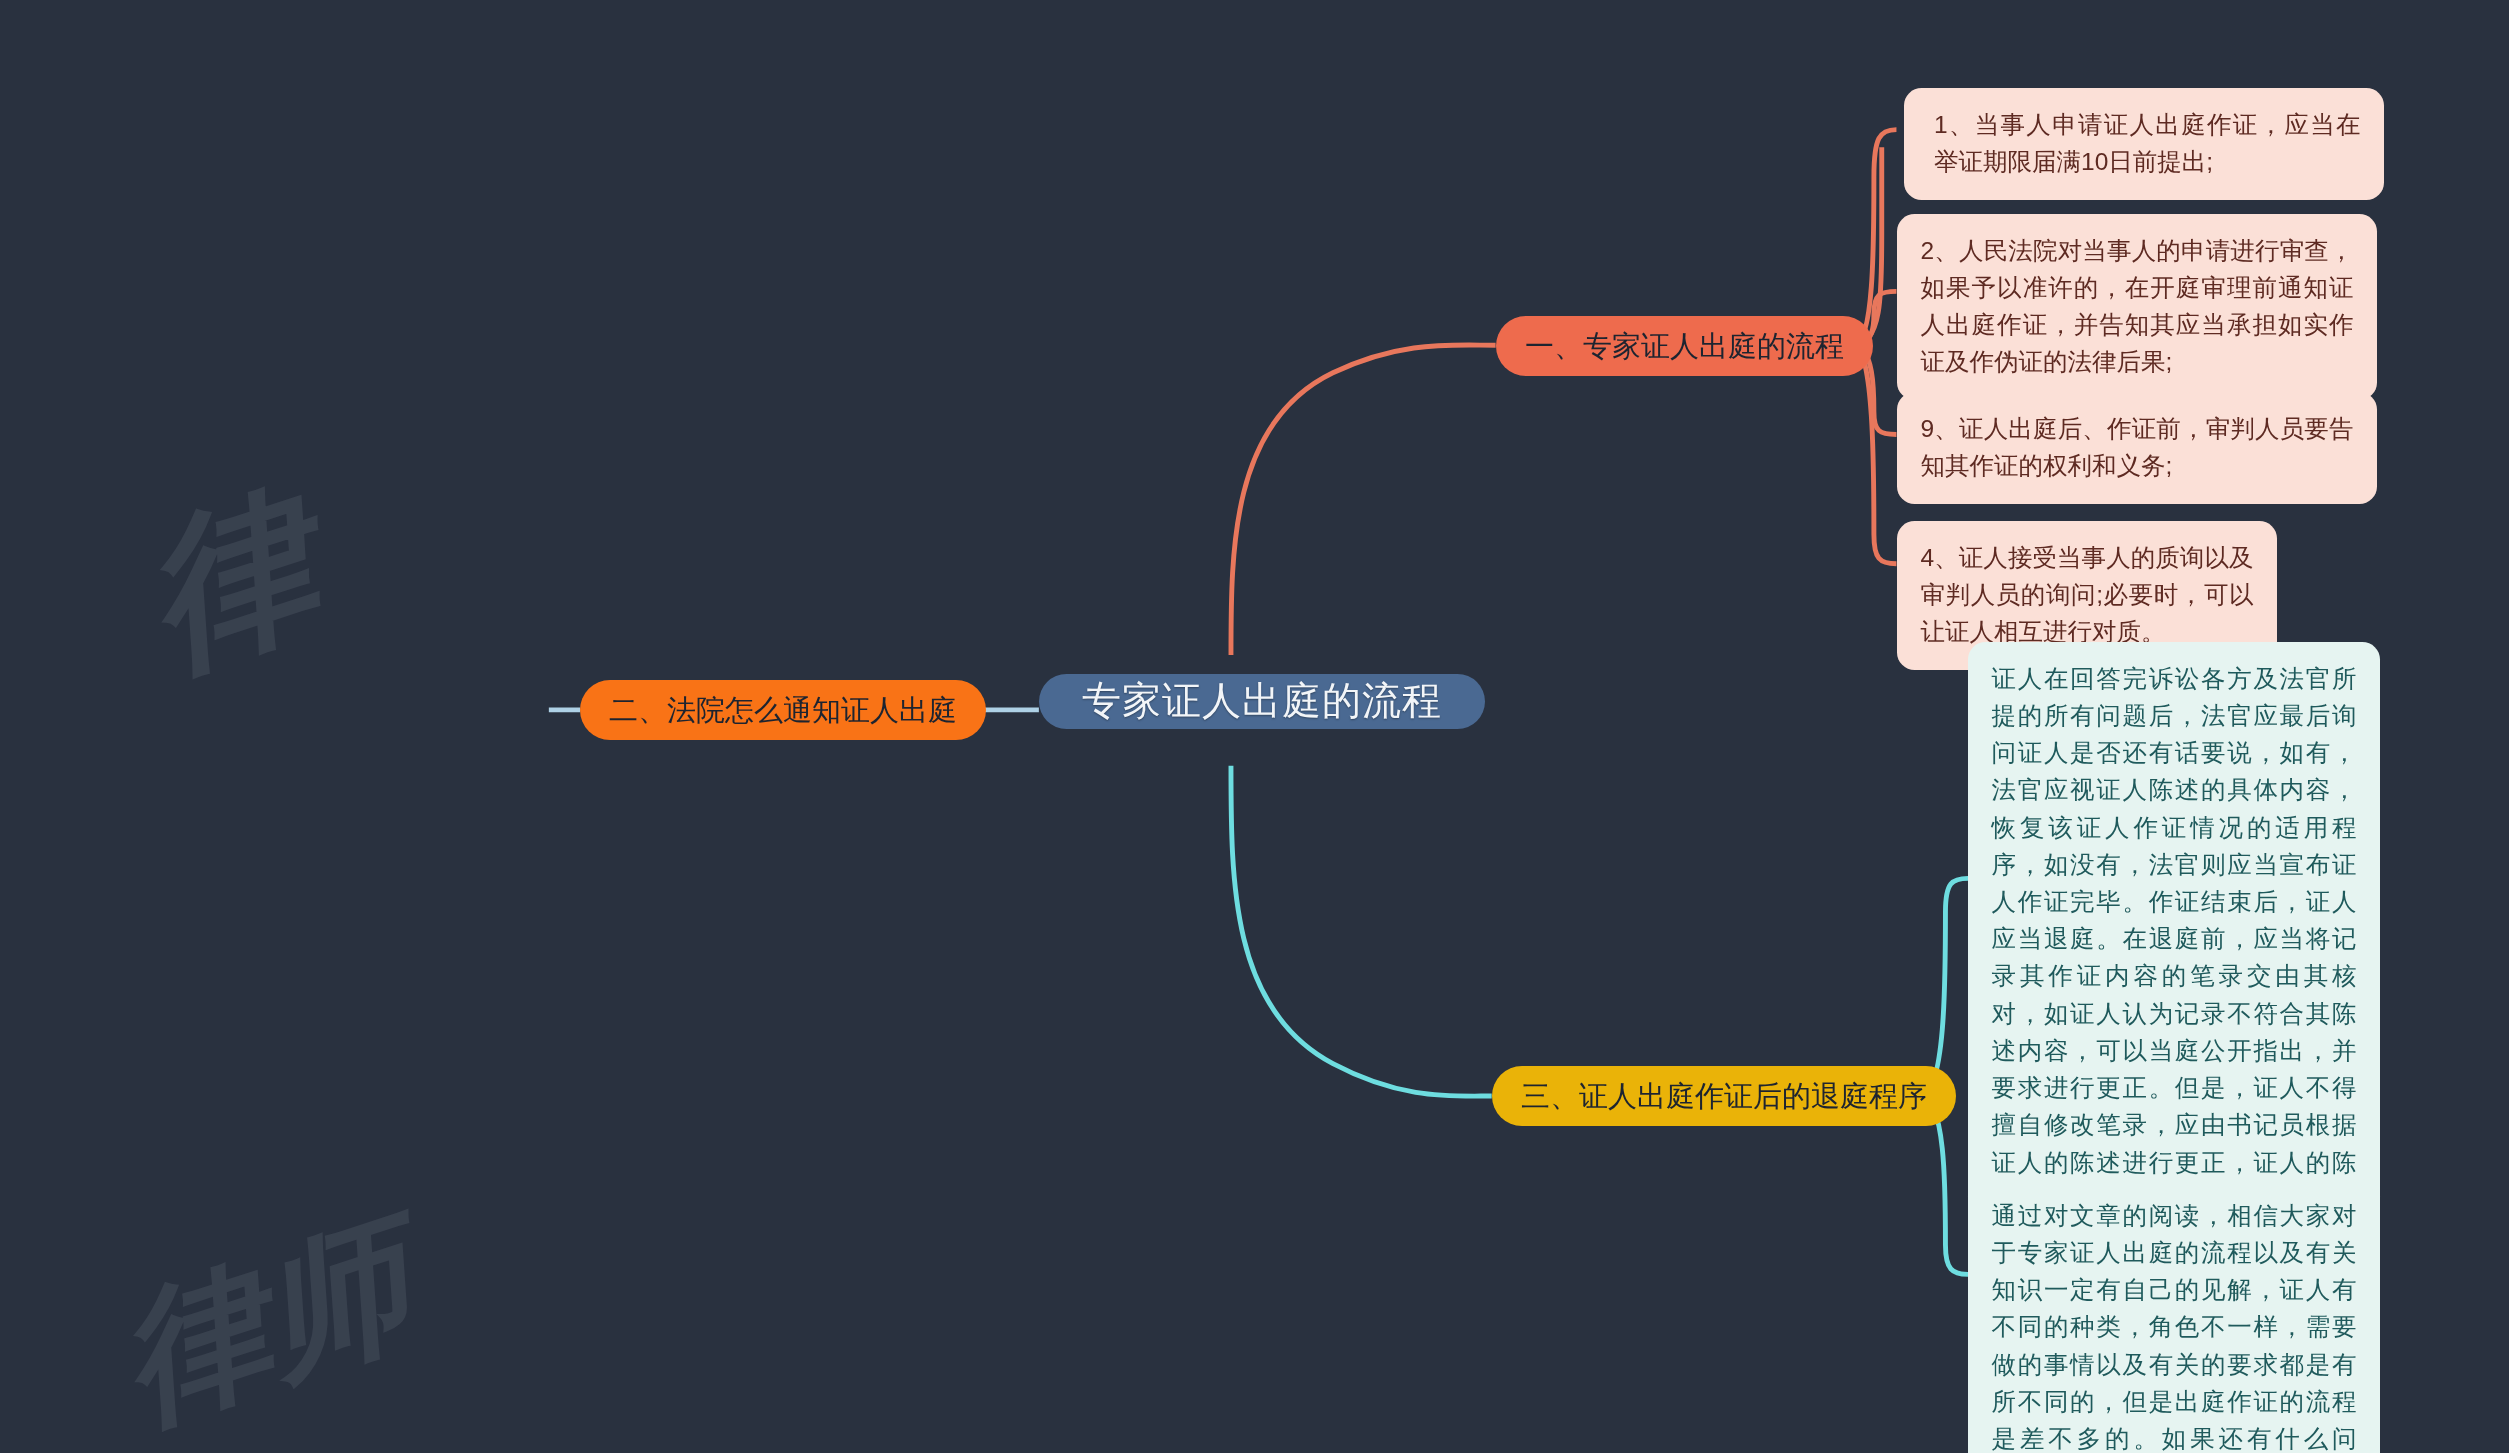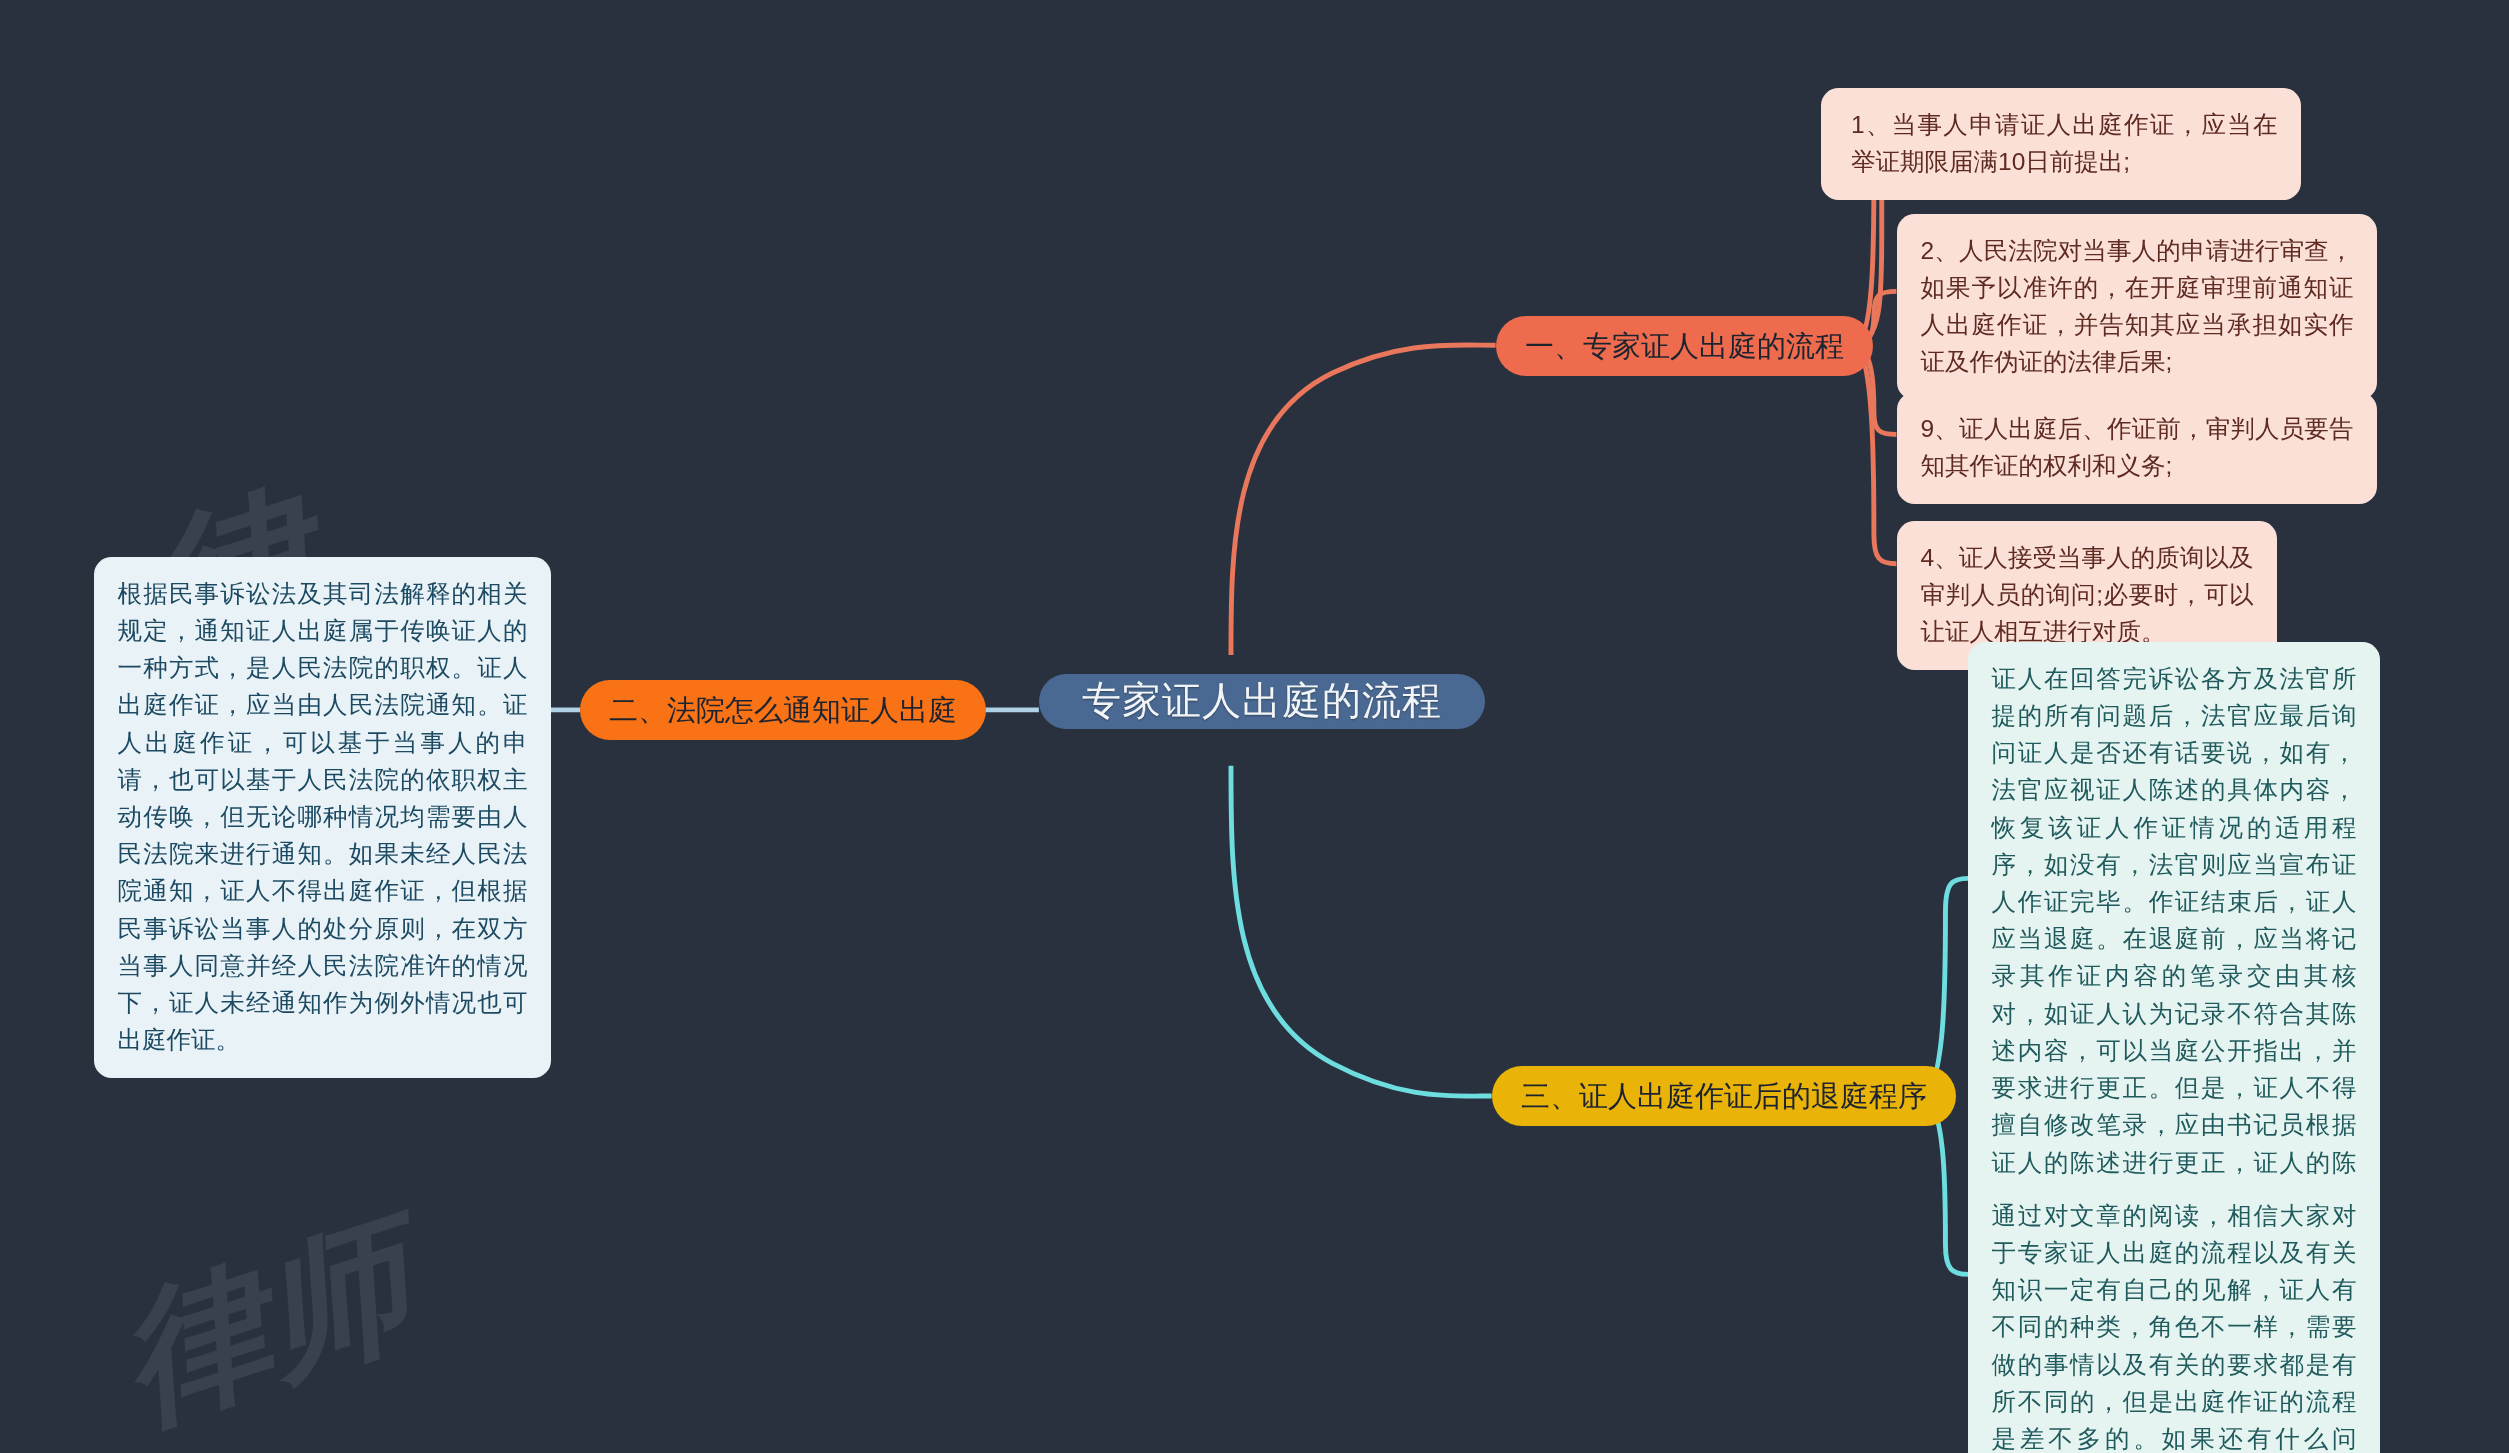--- a/index.html
+++ b/index.html
@@ -127,43 +127,40 @@
   <div class="wm" style="left:2000px; top:1206px; font-size:157px; transform:rotate(-16deg);">cn</div>
 
   <div class="node root" style="left:1039px; top:674px;">
     <span>专家证人出庭的流程</span>
   </div>
 
   <div class="node branch branch-orange" style="left:1496px; top:316px;">
     <span>一、专家证人出庭的流程</span>
   </div>
 
-  <div class="node leaf leaf-peach" style="left:1821px; top:88px; width:480px;padding-left:30px;">
+  <div class="node leaf leaf-peach" style="left:1904px; top:88px; width:480px;padding-left:30px;">
     <span>1、当事人申请证人出庭作证，应当在举证期限届满10日前提出;</span>
   </div>
 
   <div class="node leaf leaf-peach" style="left:1897px; top:214px; width:480px;">
     <span>2、人民法院对当事人的申请进行审查，如果予以准许的，在开庭审理前通知证人出庭作证，并告知其应当承担如实作证及作伪证的法律后果;</span>
   </div>
 
   <div class="node leaf leaf-peach" style="left:1897px; top:392px; width:480px;">
     <span>9、证人出庭后、作证前，审判人员要告知其作证的权利和义务;</span>
   </div>
 
   <div class="node leaf leaf-peach" style="left:1897px; top:521px; width:380px;">
     <span>4、证人接受当事人的质询以及审判人员的询问;必要时，可以让证人相互进行对质。</span>
   </div>
 
   <div class="node branch branch-blue" style="left:580px; top:680px;">
     <span>二、法院怎么通知证人出庭</span>
   </div>
 
-  <div class="node leaf leaf-ice" style="left:94px; top:557px; width:457px;">
-    <span>根据民事诉讼法及其司法解释的相关规定，通知证人出庭属于传唤证人的一种方式，是人民法院的职权。证人出庭作证，应当由人民法院通知。证人出庭作证，可以基于当事人的申请，也可以基于人民法院的依职权主动传唤，但无论哪种情况均需要由人民法院来进行通知。如果未经人民法院通知，证人不得出庭作证，但根据民事诉讼当事人的处分原则，在双方当事人同意并经人民法院准许的情况下，证人未经通知作为例外情况也可出庭作证。</span>
-  </div>
 
   <div class="node branch branch-cyan" style="left:1492px; top:1066px;">
     <span>三、证人出庭作证后的退庭程序</span>
   </div>
 
   <div class="node leaf leaf-mint" style="left:1968px; top:642px; width:412px;">
     <span>证人在回答完诉讼各方及法官所提的所有问题后，法官应最后询问证人是否还有话要说，如有，法官应视证人陈述的具体内容，恢复该证人作证情况的适用程序，如没有，法官则应当宣布证人作证完毕。作证结束后，证人应当退庭。在退庭前，应当将记录其作证内容的笔录交由其核对，如证人认为记录不符合其陈述内容，可以当庭公开指出，并要求进行更正。但是，证人不得擅自修改笔录，应由书记员根据证人的陈述进行更正，证人的陈述内容必须与证人此前向各方和法庭的陈述保持一致。当庭核对证言笔录是原则，否则庭上庭下的反复可能引起证人证言的变化，而且变化了的证词又无法经过交叉询问对质。改革后的庭审方式，要求法官当庭认证，甚至当庭判决，故证人在当庭核对证言笔录已别无选择。证人退庭，是指退出审判区，允许其参加旁听。</span>
   </div>
 
   <div class="node leaf leaf-mint" style="left:1968px; top:1179px; width:412px;">

